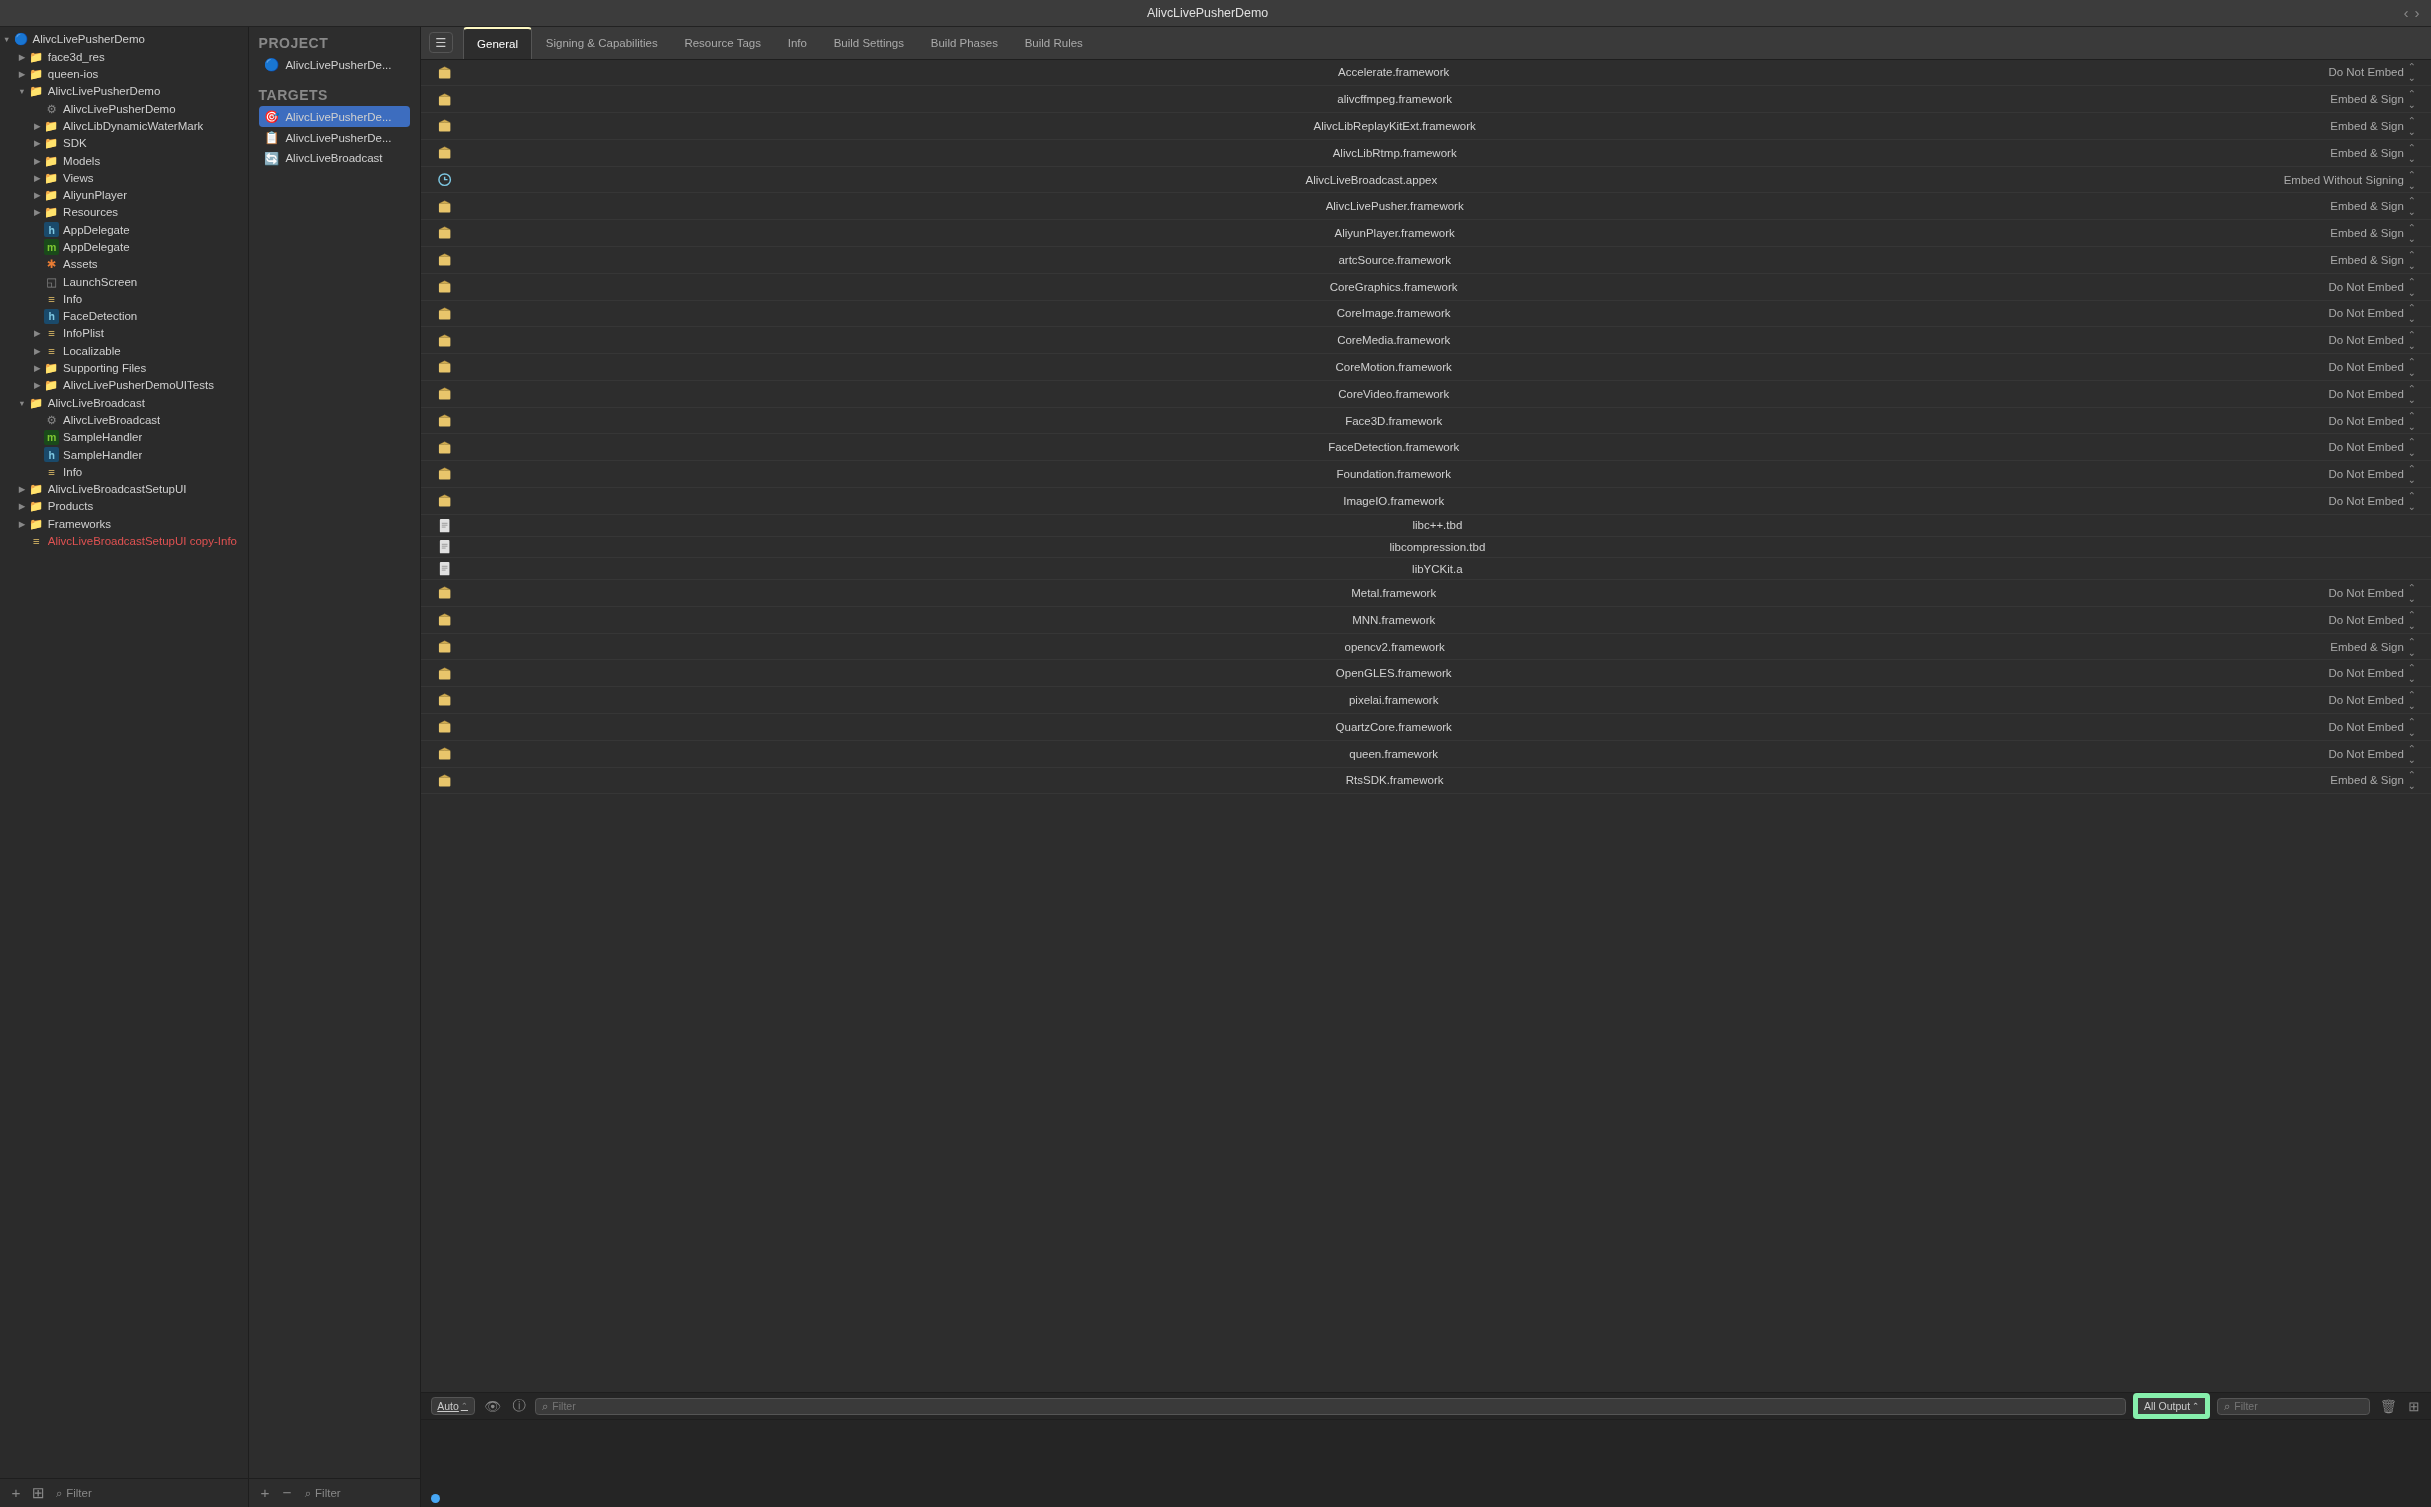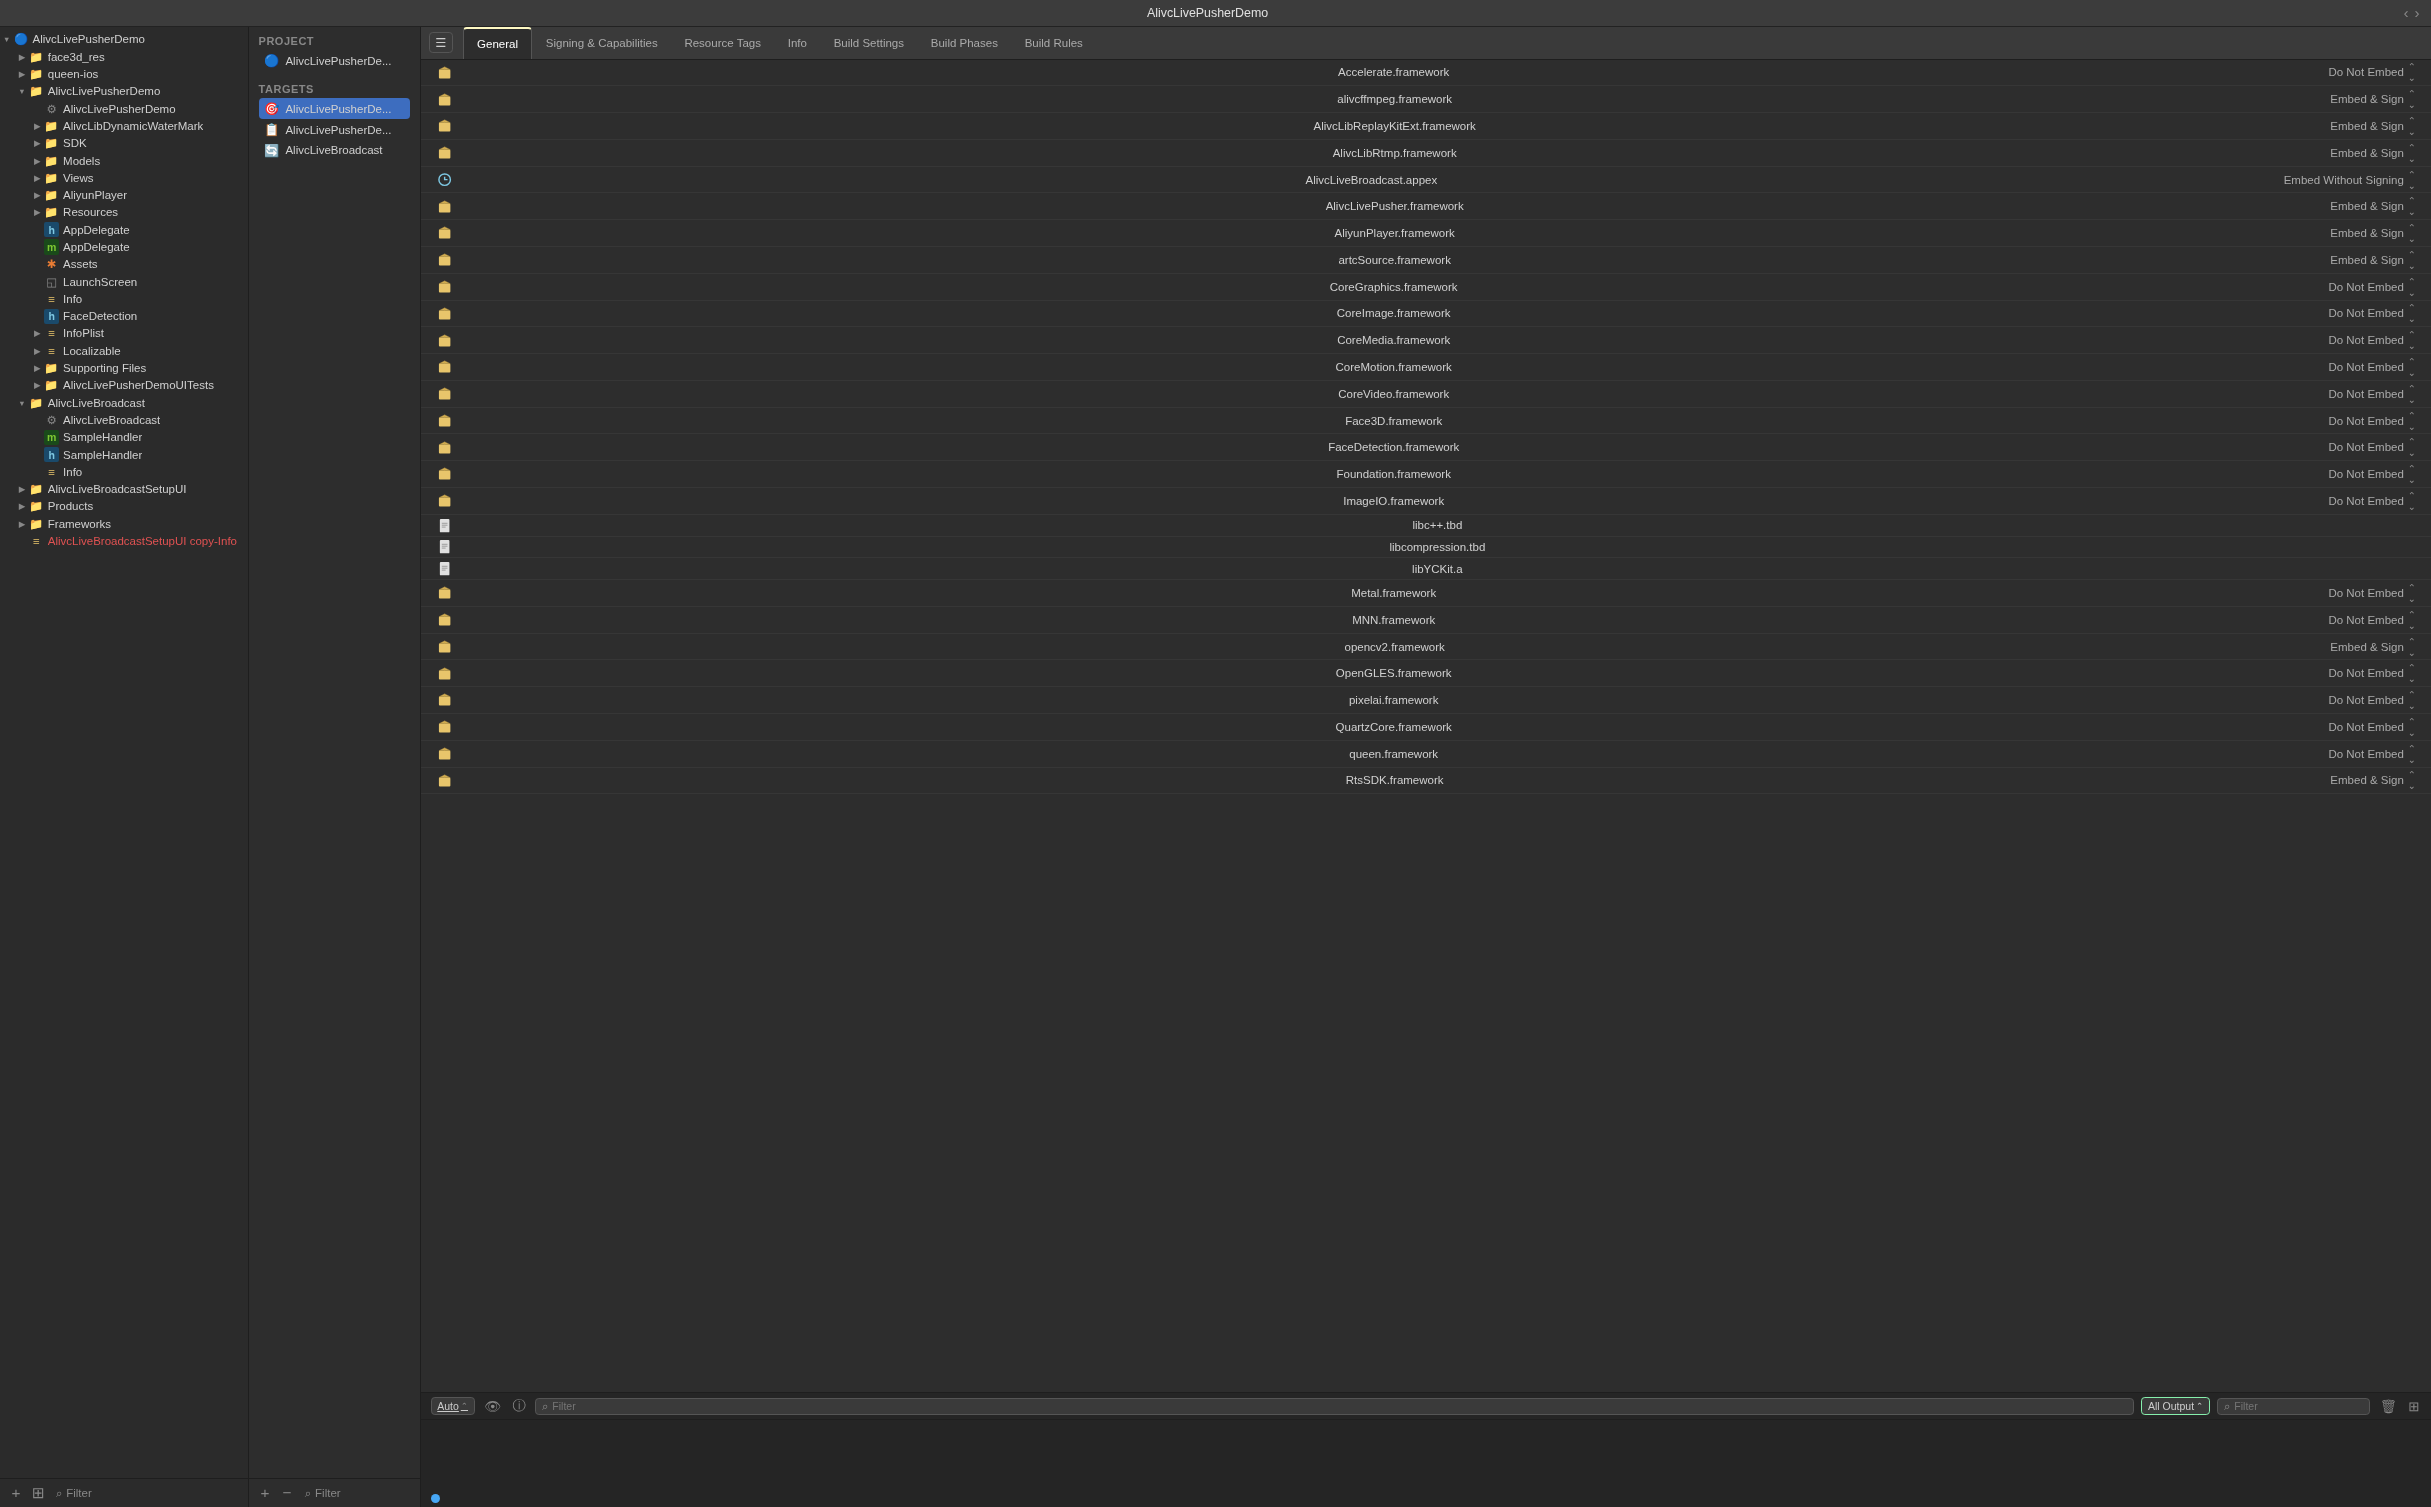--- a/index.html
+++ b/index.html
@@ -133,21 +133,21 @@
       background: #2d2d2d;
       border-right: 1px solid #1e1e1e;
       display: flex;
       flex-direction: column;
       flex-shrink: 0;
     }
     .project-section {
       padding: 7.6px 9.6px 3.8px;
     }
     .section-header {
-      font-size: 11px;
+      font-size: 14px;
       font-weight: 700;
       color: #888;
       letter-spacing: 0.5px;
       margin-bottom: 3.8px;
     }
     .nav-item {
       display: flex;
       align-items: center;
       padding: 2.9px 5.7px;
       border-radius: 3.8px;
@@ -309,21 +309,21 @@
       width: 100%;
     }
     .bottom-right-controls {
       display: flex;
       align-items: center;
       gap: 7.6px;
       margin-left: auto;
     }
     .output-select {
       background: #3a3a3a;
-      border: 1px solid #86efac;
+      border: 5px solid #86efac;
       color: #ccc;
       font-size: 10.5px;
       border-radius: 3.8px;
       padding: 1px 3.8px;
     }
     .log-content {
       flex: 1;
       padding: 3.8px 9.6px;
       font-size: 10.5px;
       color: #888;

